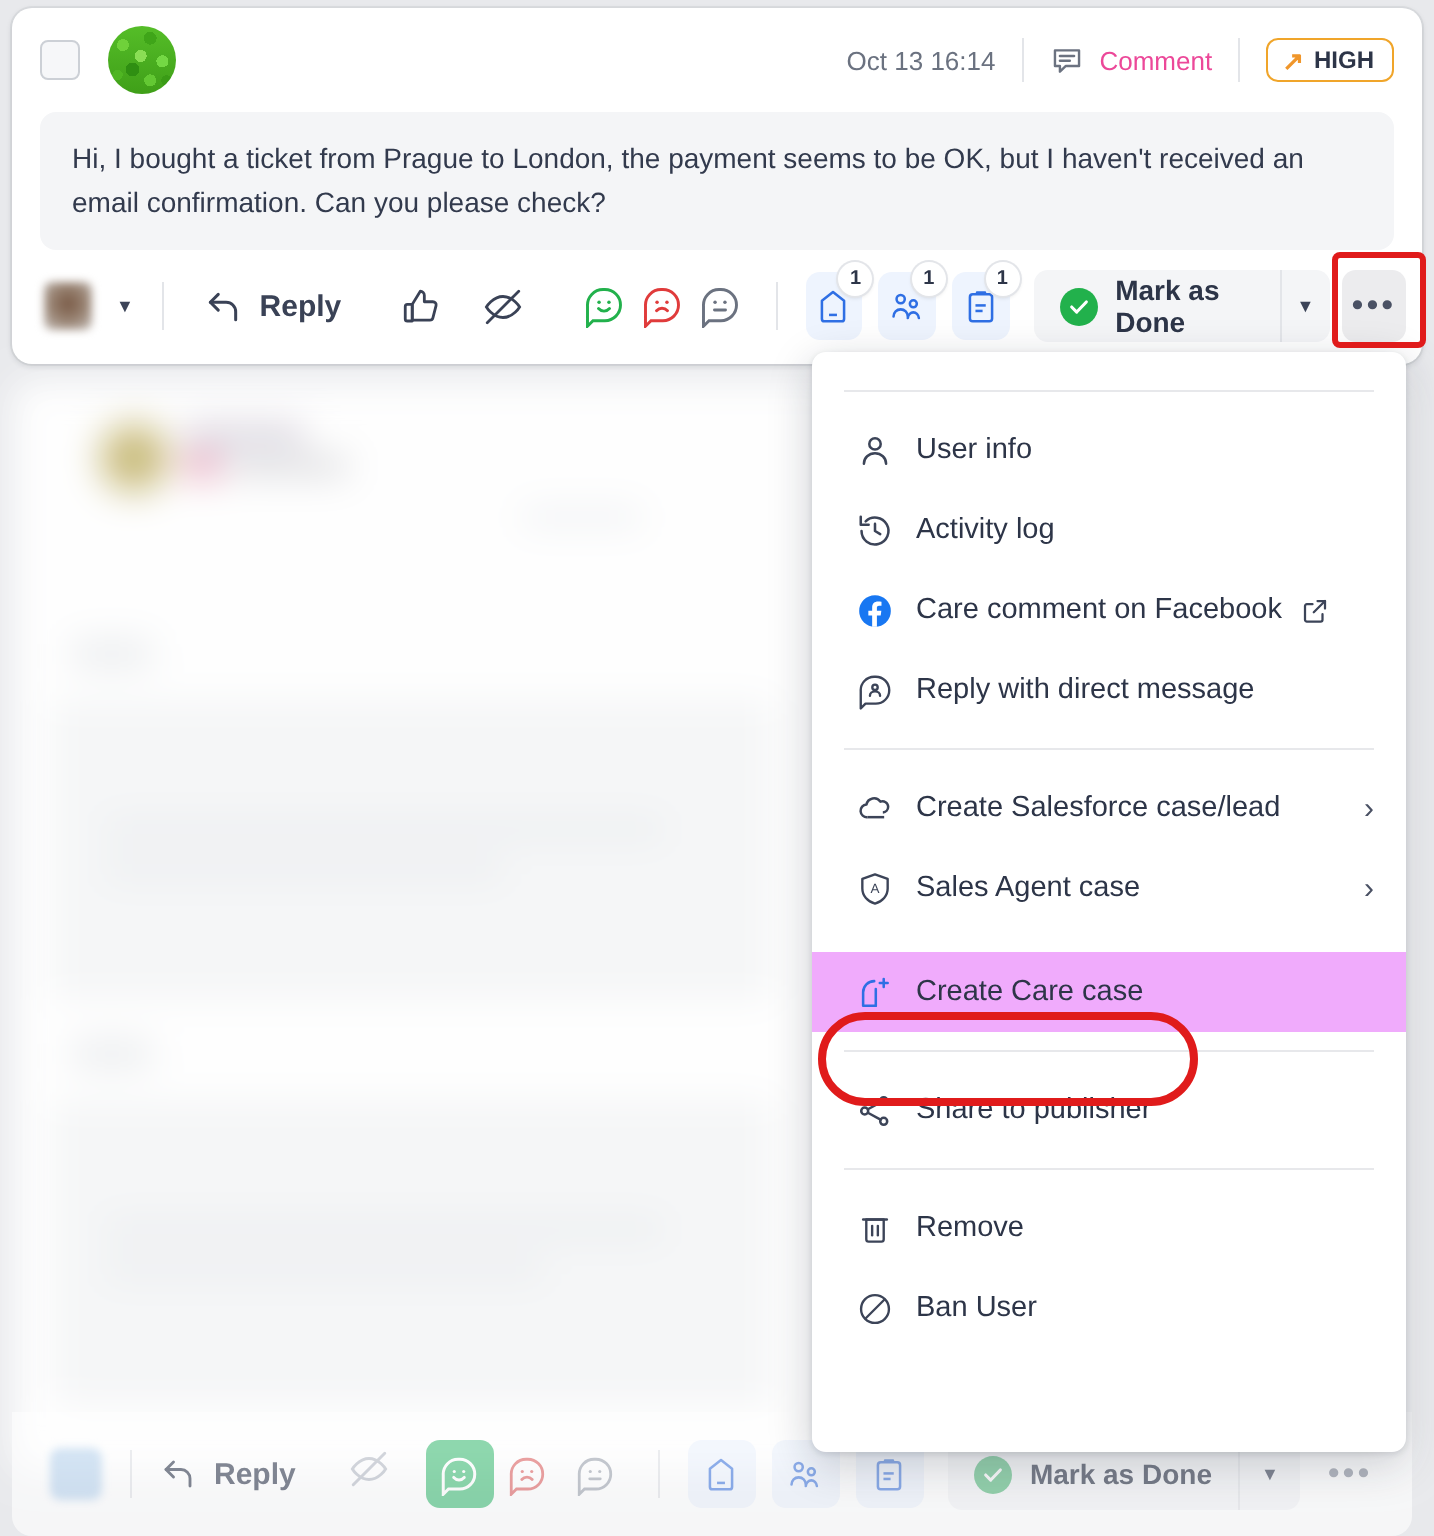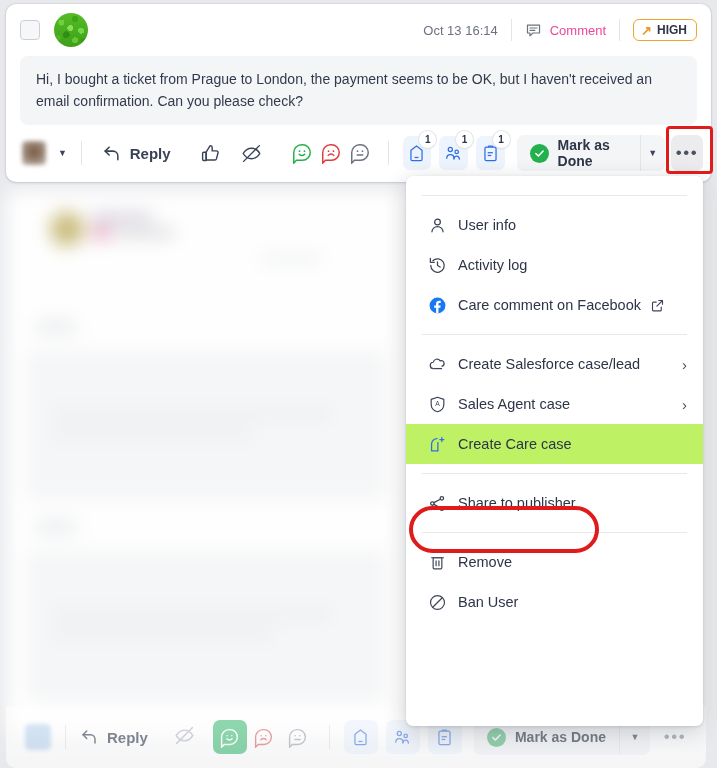--- a/index.html
+++ b/index.html
@@ -161,21 +161,21 @@
   }
   .mi {
     display:flex; align-items:center; height:40px;
     padding:0 16px 0 22px; font-size:14.5px; color:#2d3548;
   }
   .mi .mi-ic { width:30px; flex:none; display:flex; align-items:center; color:#3c4458; }
   .mi .mi-lbl { white-space:nowrap; }
   .mi .mi-ext { margin-left:9px; color:#3c4458; display:flex; align-items:center;}
   .mi .mi-arrow { margin-left:auto; color:#4a5164; font-size:15px; }
   .mi.plain { padding-left:29px; }
-  .mi.hover { background:#bef264; }
+  .mi.hover { background:#f0abfc;margin-top:12px; }
   .msep { height:1px; background:#e7e8eb; margin:9px 16px 9px 16px; }
   .hl-care {
     position:absolute; left:409px; top:506px; width:190px; height:47px;
     border:4px solid #e01b1b; border-radius:24px; pointer-events:none;
   }
 </style>
 </head>
 <body>
 
 <div class="root">
@@ -441,20 +441,30 @@
       <span class="mi-lbl">Care comment on Facebook</span>
       <span class="mi-ext">
         <svg width="15" height="15" viewBox="0 0 24 24" fill="none" stroke="#3c4458" stroke-width="1.8" stroke-linecap="round" stroke-linejoin="round">
             <path d="M14 4h6v6"></path>
             <path d="M20 4 11 13"></path>
             <path d="M18 14.5V19a1.5 1.5 0 0 1-1.5 1.5h-11A1.5 1.5 0 0 1 4 19V8a1.5 1.5 0 0 1 1.5-1.5H10"></path>
           </svg>
       </span>
     </div>
 
+    <div class="mi">
+      <span class="mi-ic">
+        <svg width="19" height="19" viewBox="0 0 24 24" fill="none" stroke="#3c4458" stroke-width="1.5" stroke-linecap="round" stroke-linejoin="round">
+          <path d="M21 11.5a8.5 8.5 0 0 1-8.5 8.5H6l-3 3v-11A8.5 8.5 0 0 1 11.5 3h1A8.5 8.5 0 0 1 21 11.5z"></path>
+          <circle cx="12" cy="9.7" r="1.7"></circle>
+            <path d="M8.8 15c0-1.6 1.4-2.8 3.2-2.8s3.2 1.2 3.2 2.8"></path>
+        </svg>
+      </span>
+      <span class="mi-lbl">Reply with direct message</span>
+    </div>
 
     <div class="msep"></div>
 
     <div class="mi">
       <span class="mi-ic">
         <svg width="20" height="20" viewBox="0 0 24 24" fill="none" stroke="#3c4458" stroke-width="1.5" stroke-linejoin="round">
           <path d="M6.8 17.5a3.8 3.8 0 0 1-.5-7.6 4.6 4.6 0 0 1 8.3-1.7 3.4 3.4 0 0 1 4.7 3.1 3.4 3.4 0 0 1-3.2 3.4"></path>
           <path d="M6.8 17.5h10.1"></path>
         </svg>
       </span>

